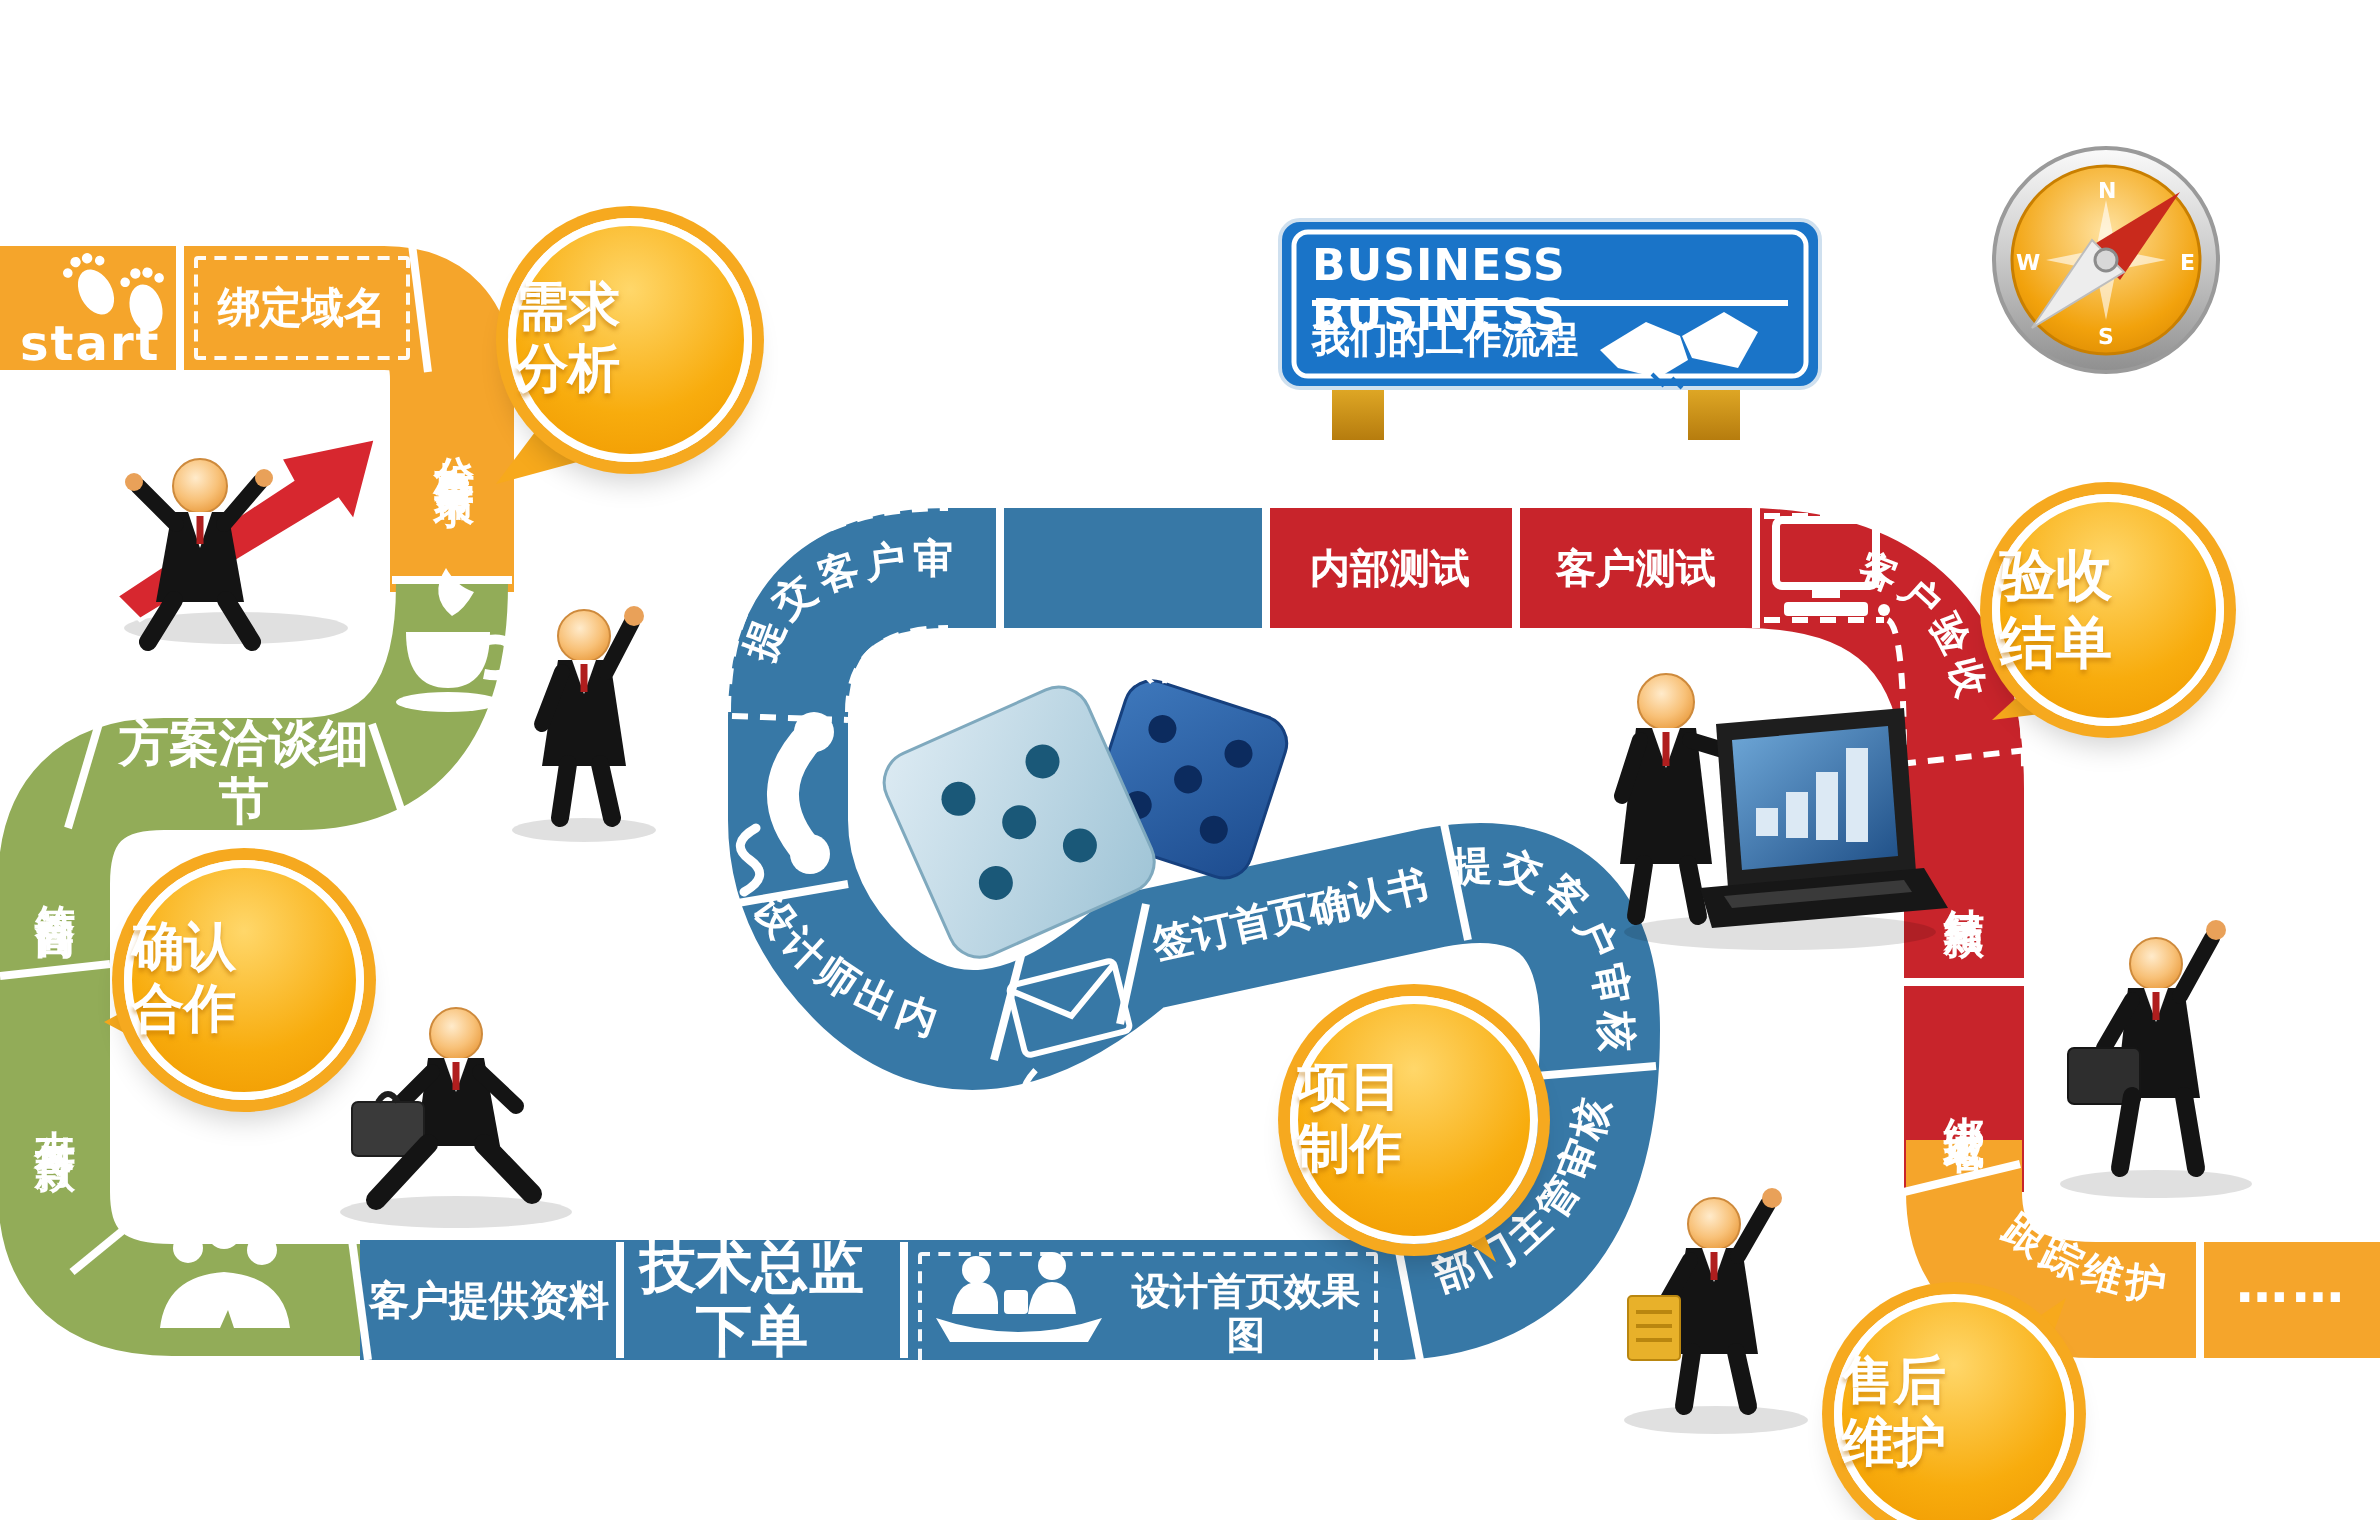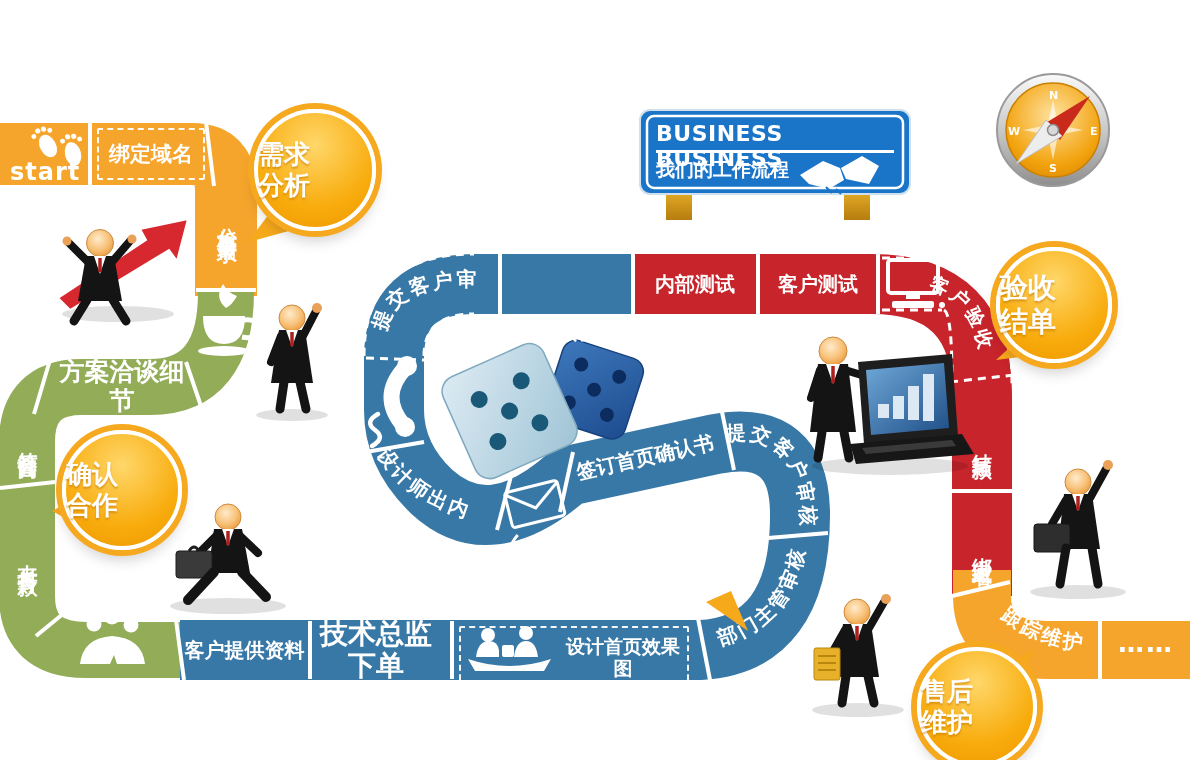--- a/index.html
+++ b/index.html
@@ -355,20 +355,24 @@
 <div class="sign-text" style="left:656px;top:157px;width:180px;font-size:19px;">我们的工作流程</div>
 
 <div class="bubble" style="left:254px;top:109px;width:114px;height:114px;">
   <div>需求</div>
       <div>分析</div>
 </div>
 <div class="bubble" style="left:62px;top:430px;width:112px;height:112px;">
   <div>确认</div>
       <div>合作</div>
 </div>
+<div class="bubble" style="left:645px;top:498px;width:116px;height:116px;">
+  <div>项目</div>
+      <div>制作</div>
+</div>
 <div class="bubble" style="left:996px;top:247px;width:108px;height:108px;font-size:28px;">
   <div>验收</div>
       <div>结单</div>
 </div>
 <div class="bubble" style="left:917px;top:647px;width:112px;height:112px;">
   <div>售后</div>
       <div>维护</div>
 </div>
 
 </div>

